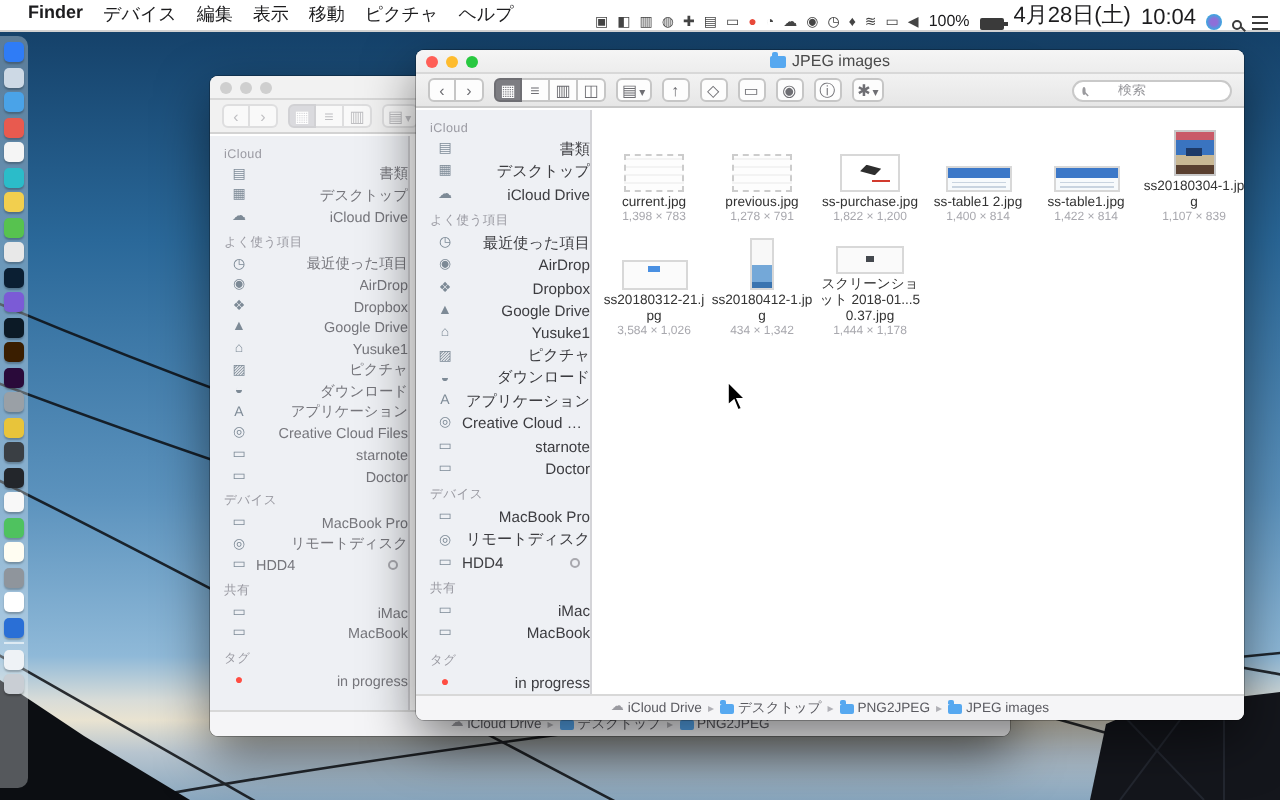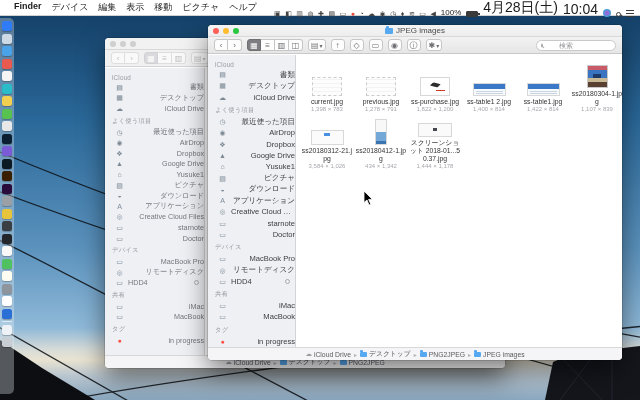--- a/index.html
+++ b/index.html
@@ -17,21 +17,21 @@
   .apple-logo { font-size:10px; margin-right:8px; }
   .menus { display:flex; gap:10px; }
   .menu-item { white-space:nowrap; }
   .menu-item.bold { font-weight:bold; }
   .menubar-right { margin-left:auto; display:flex; align-items:flex-end; gap:5px; }
   .status-icon { font-size:7px; line-height:1; color:#444; }
   .battery-label { font-size:8px; }
   .battery-shape { width:12px; height:6px; border:1px solid #3a3a3a; border-radius:1px;
     background:linear-gradient(to right,#3a3a3a 0 100%); position:relative; }
   .battery-shape::after { content:""; position:absolute; right:-3px; top:1px; width:2px; height:2px; background:#3a3a3a; }
-  .clock-label,.date-label { font-size:14px; white-space:nowrap; }
+  .clock-label,.date-label { font-size:11px; white-space:nowrap; }
   .siri-dot { width:8px; height:8px; border-radius:50%; background:radial-gradient(circle,#8e6fd8 30%,#3aa8e0 70%); }
   .mag { width:5px; height:5px; border:1.2px solid #3a3a3a; border-radius:50%; position:relative; }
   .mag::after { content:""; position:absolute; width:3px; height:1.2px; background:#3a3a3a; transform:rotate(45deg); right:-2.5px; bottom:-1px; }
   .nc-list { width:8px; height:7px; background:
     linear-gradient(#3a3a3a 0 1px, transparent 1px) 0 0/8px 3px repeat-y; }
 
   
   .dock { position:absolute; left:0; top:18px; bottom:6px; width:14px; z-index:40;
     background:rgba(240,246,250,.32); border-radius:0 5px 5px 0;
     display:flex; flex-direction:column; align-items:center; gap:2.5px; padding:3px 0; }

